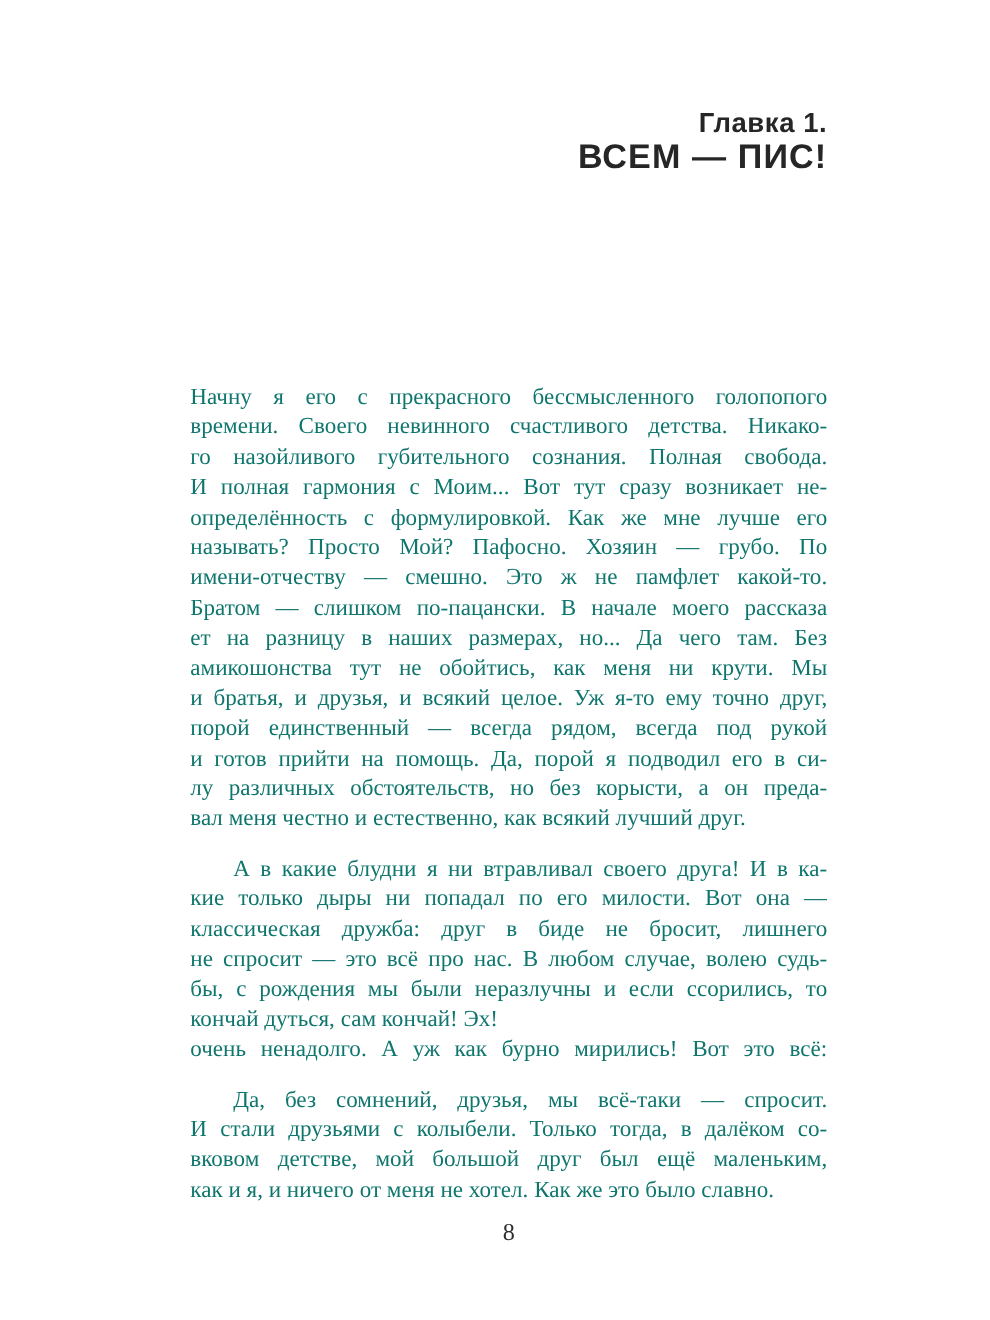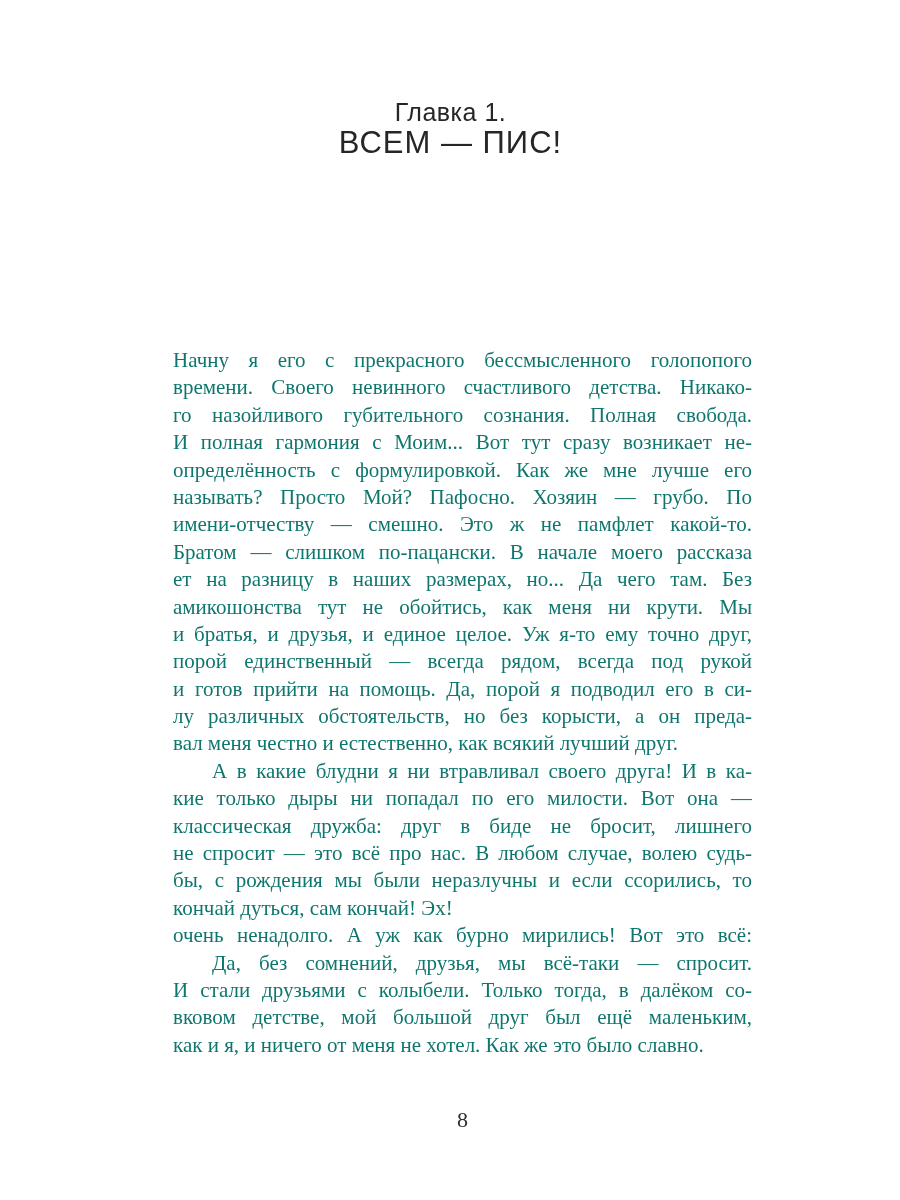--- a/index.html
+++ b/index.html
@@ -11,26 +11,26 @@
     position: relative;
     width: 900px;
     height: 1200px;
     background: #ffffff;
     overflow: hidden;
     font-family: "Liberation Serif", "DejaVu Serif", serif;
   }
   .chapter-heading {
     position: absolute;
     top: 99px;
-    left: 161px;
+    left: 173px;
     width: 579px;
-    text-align: center;
+    text-align: right;
     color: #262626;
     font-family: "Liberation Sans", "DejaVu Sans", sans-serif;
-    font-weight: normal;
+    font-weight: bold;
   }
   .chapter-heading .h-line1 {
     font-size: 25px;
     line-height: 27px;
     letter-spacing: 0.5px;
   }
   .chapter-heading .h-line2 {
     font-size: 31px;
     line-height: 34px;
     letter-spacing: 1px;
@@ -51,20 +51,21 @@
     text-align-last: justify;
     white-space: normal;
   }
   .body-text .line.final {
     text-align: center;
     text-align-last: left;
     font-family: Liberation Serif, serif;
   }
   .body-text .line.indent {
     padding-left: 39px;
+    margin-top: 18px;
   }
   .page-number {
     position: absolute;
     top: 1106px;
     left: 173px;
     width: 579px;
     text-align: center;
     color: #2e2e2e;
     font-size: 22px;
     line-height: 27px;
@@ -84,21 +85,21 @@
       <div class="line">Начну я его с прекрасного бессмысленного голопопого</div>
       <div class="line">времени. Своего невинного счастливого детства. Никако-</div>
       <div class="line">го назойливого губительного сознания. Полная свобода.</div>
       <div class="line">И полная гармония с Моим... Вот тут сразу возникает не-</div>
       <div class="line">определённость с формулировкой. Как же мне лучше его</div>
       <div class="line">называть? Просто Мой? Пафосно. Хозяин — грубо. По</div>
       <div class="line">имени-отчеству — смешно. Это ж не памфлет какой-то.</div>
       <div class="line">Братом — слишком по-пацански. В начале моего рассказа</div>
       <div class="line">ет на разницу в наших размерах, но... Да чего там. Без</div>
       <div class="line">амикошонства тут не обойтись, как меня ни крути. Мы</div>
-      <div class="line">и братья, и друзья, и единое целое. Уж я-то ему точно друг,</div>
+      <div class="line">и братья, и друзья, и всякий целое. Уж я-то ему точно друг,</div>
       <div class="line">порой единственный — всегда рядом, всегда под рукой</div>
       <div class="line">и готов прийти на помощь. Да, порой я подводил его в си-</div>
       <div class="line">лу различных обстоятельств, но без корысти, а он преда-</div>
       <div class="line final">вал меня честно и естественно, как всякий лучший друг.</div>
       <div class="line indent">А в какие блудни я ни втравливал своего друга! И в ка-</div>
       <div class="line">кие только дыры ни попадал по его милости. Вот она —</div>
       <div class="line">классическая дружба: друг в биде не бросит, лишнего</div>
       <div class="line">не спросит — это всё про нас. В любом случае, волею судь-</div>
       <div class="line">бы, с рождения мы были неразлучны и если ссорились, то</div>
       <div class="line final">кончай дуться, сам кончай! Эх!</div>

